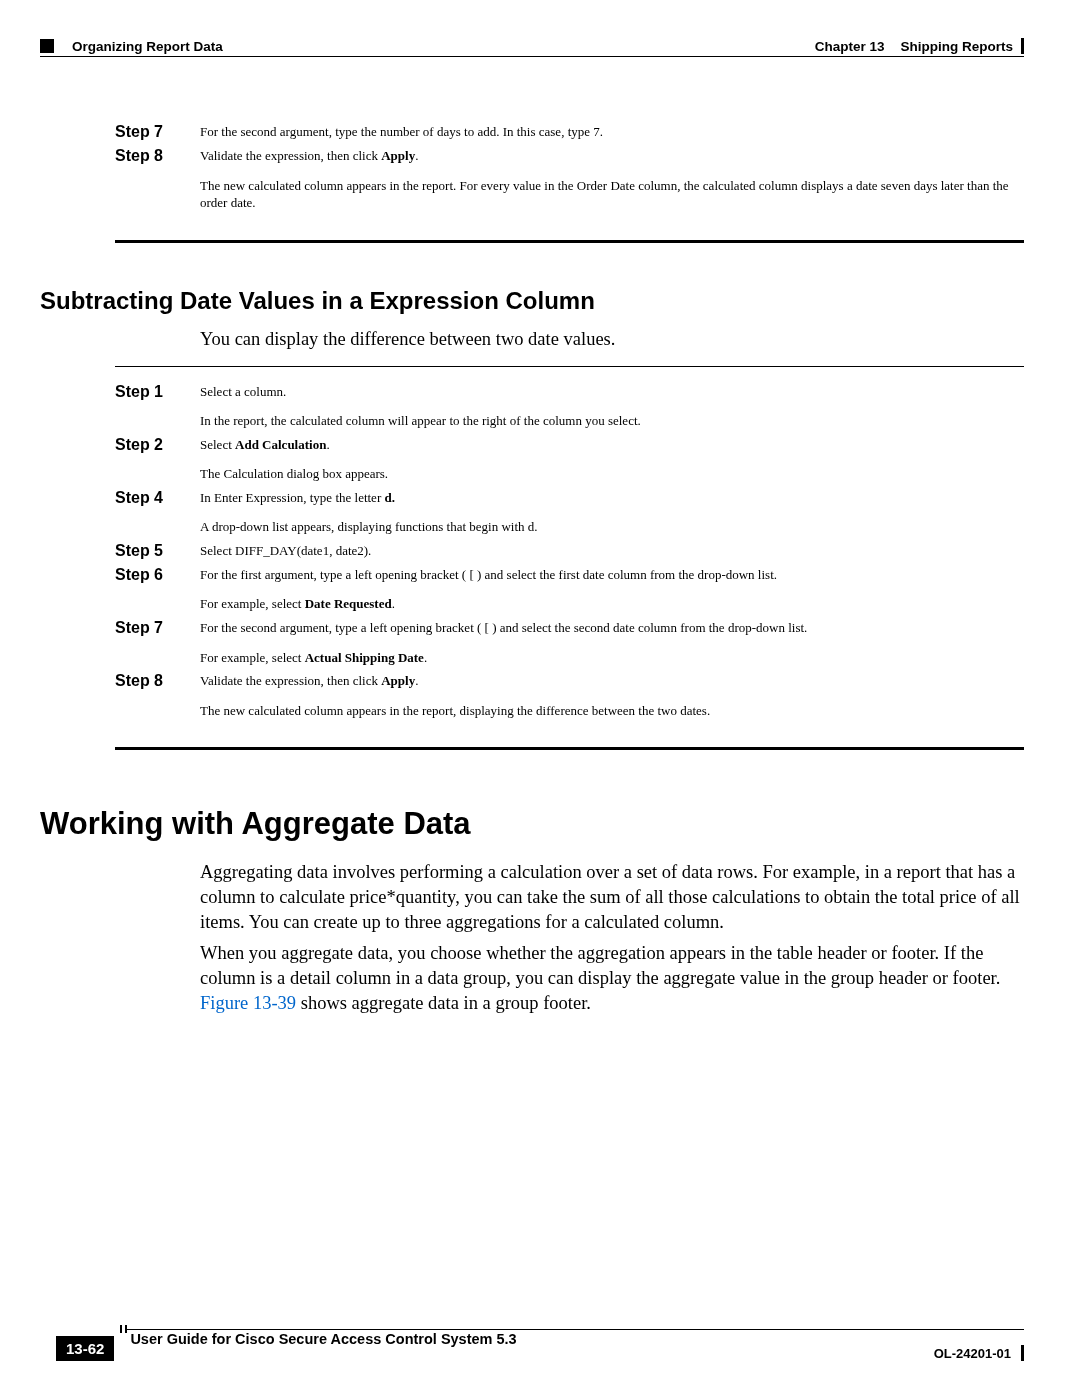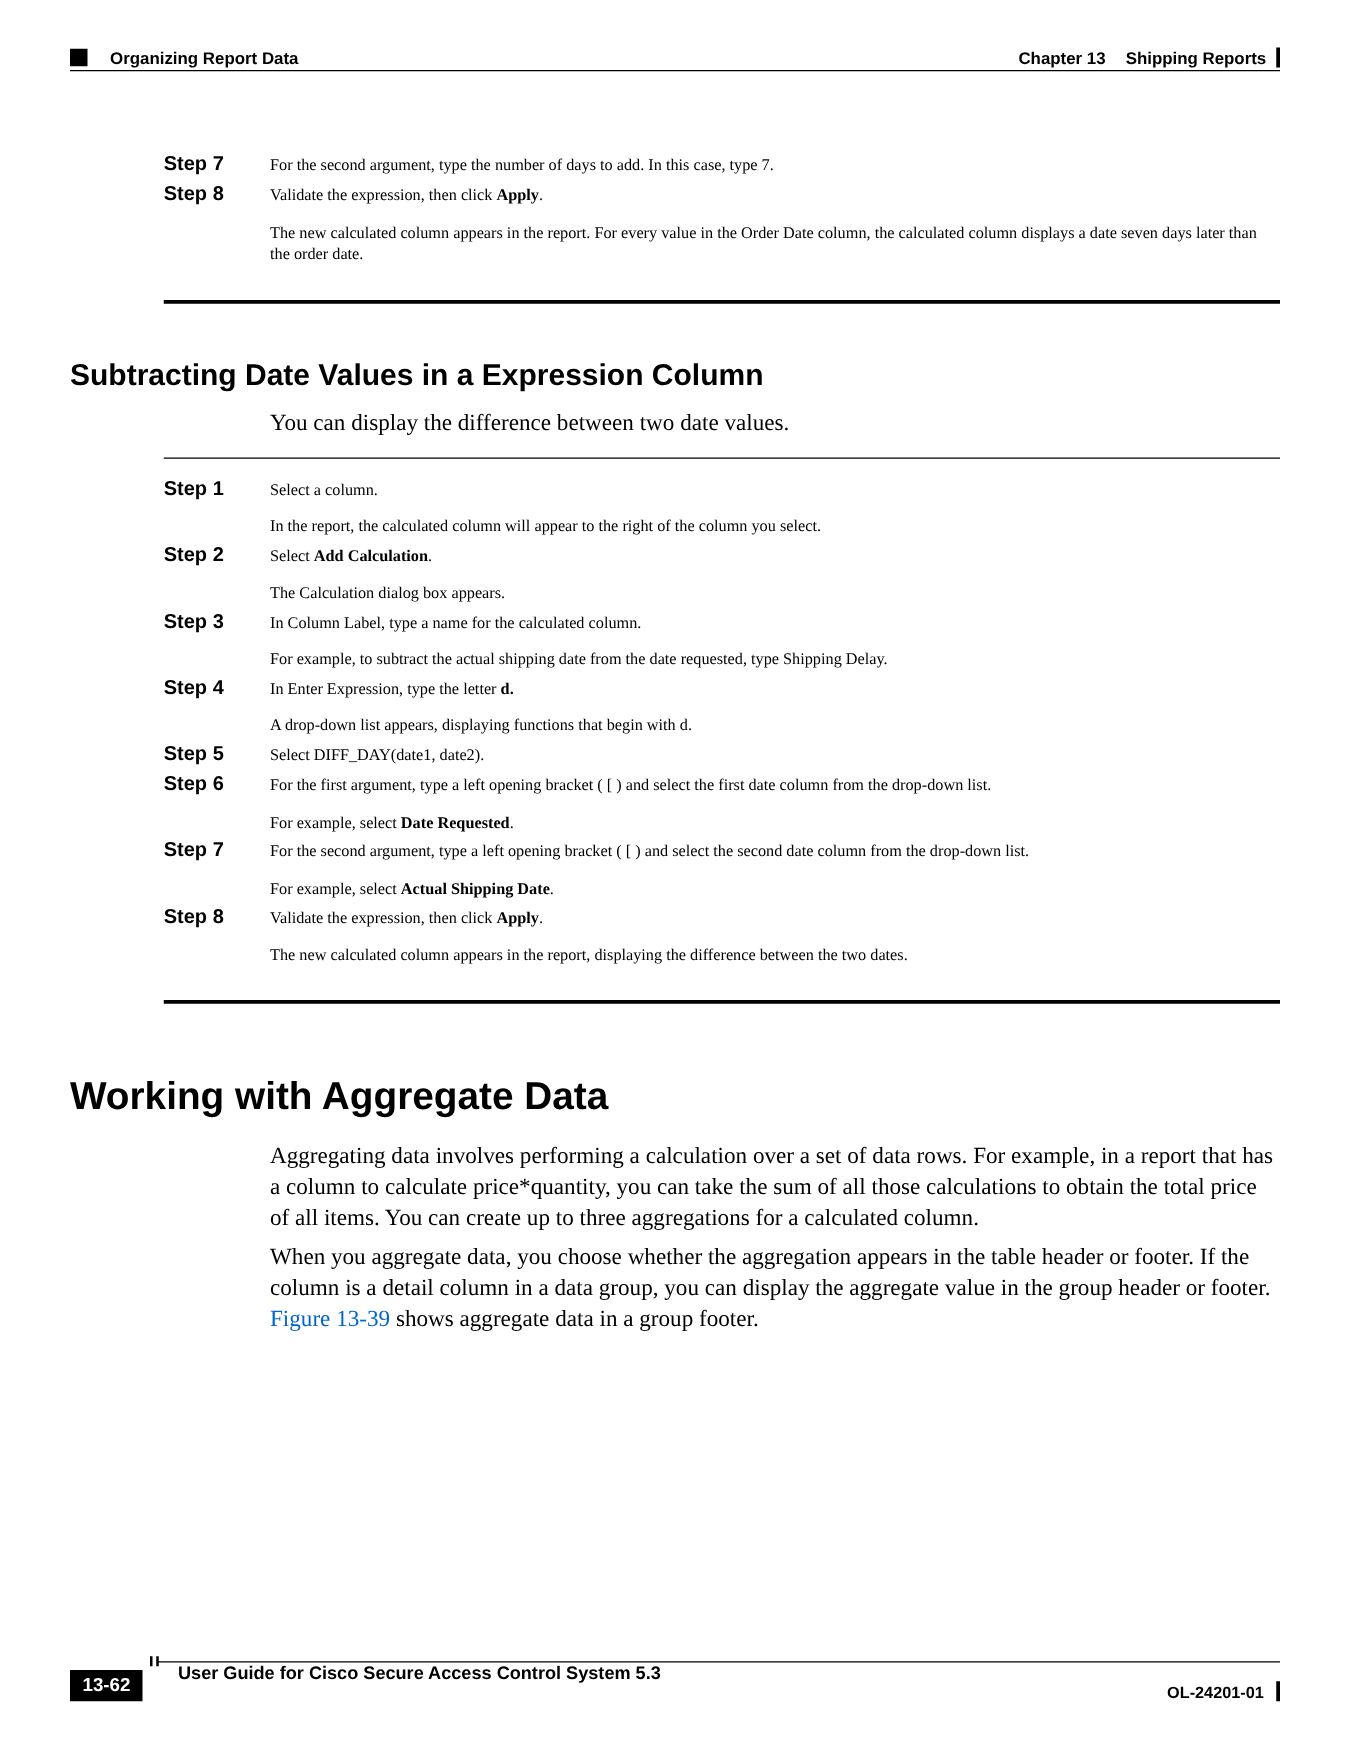--- a/index.html
+++ b/index.html
@@ -7,21 +7,21 @@
     padding: 0;
     background: #fff;
     font-family: "Times New Roman", Times, serif;
     color: #000;
   }
   .page {
     width: 1080px;
     height: 1397px;
     position: relative;
     box-sizing: border-box;
-    padding: 38px 56px 40px 56px;
+    padding: 38px 56px 40px 40px;
   }
   .header-row {
     display: flex;
     justify-content: space-between;
     align-items: center;
     font-family: Arial, Helvetica, sans-serif;
     font-weight: bold;
     font-size: 13.5px;
     margin-bottom: 2px;
   }
@@ -134,21 +134,21 @@
   .footer-left {
     display: flex;
     align-items: center;
   }
   .footer-pagebox {
     background: #000;
     color: #fff;
     padding: 4px 10px;
     font-size: 15px;
     font-weight: bold;
-    margin-right: 24px;
+    margin-right: 12px;
     margin-top: 8px;
   }
   .footer-title {
     font-size: 14.5px;
     position: relative;
     top: -6px;
     left: 4px;
   }
   .footer-ticks-left {
     position: absolute;
@@ -227,27 +227,20 @@
     </div>
 
     <div class="step-row">
       <div class="step-label">Step 2</div>
       <div class="step-text">
         <span>Select </span><b>Add Calculation</b><span>.</span>
         <div class="sub">The Calculation dialog box appears.</div>
       </div>
     </div>
 
-    <div class="step-row">
-      <div class="step-label">Step 3</div>
-      <div class="step-text">
-        <span>In Column Label, type a name for the calculated column.</span>
-        <div class="sub">For example, to subtract the actual shipping date from the date requested, type Shipping Delay.</div>
-      </div>
-    </div>
 
     <div class="step-row">
       <div class="step-label">Step 4</div>
       <div class="step-text">
         <span>In Enter Expression, type the letter </span><b>d.</b>
         <div class="sub">A drop-down list appears, displaying functions that begin with d.</div>
       </div>
     </div>
 
     <div class="step-row">

